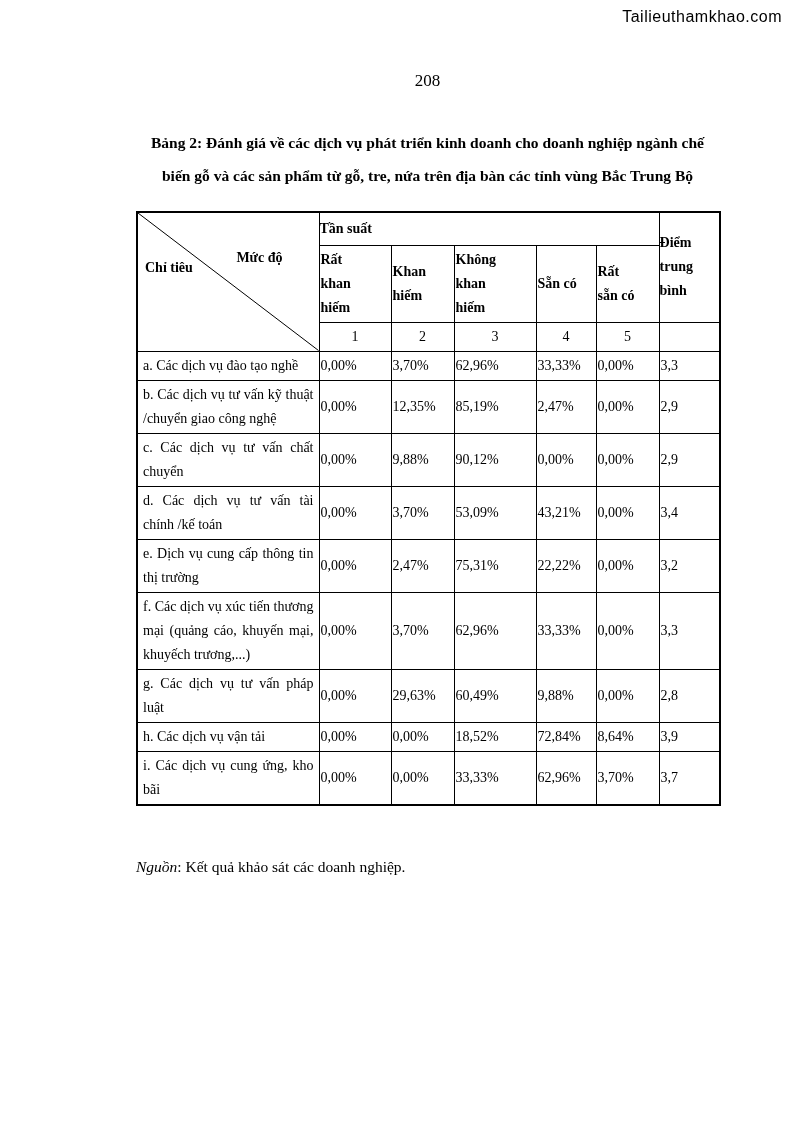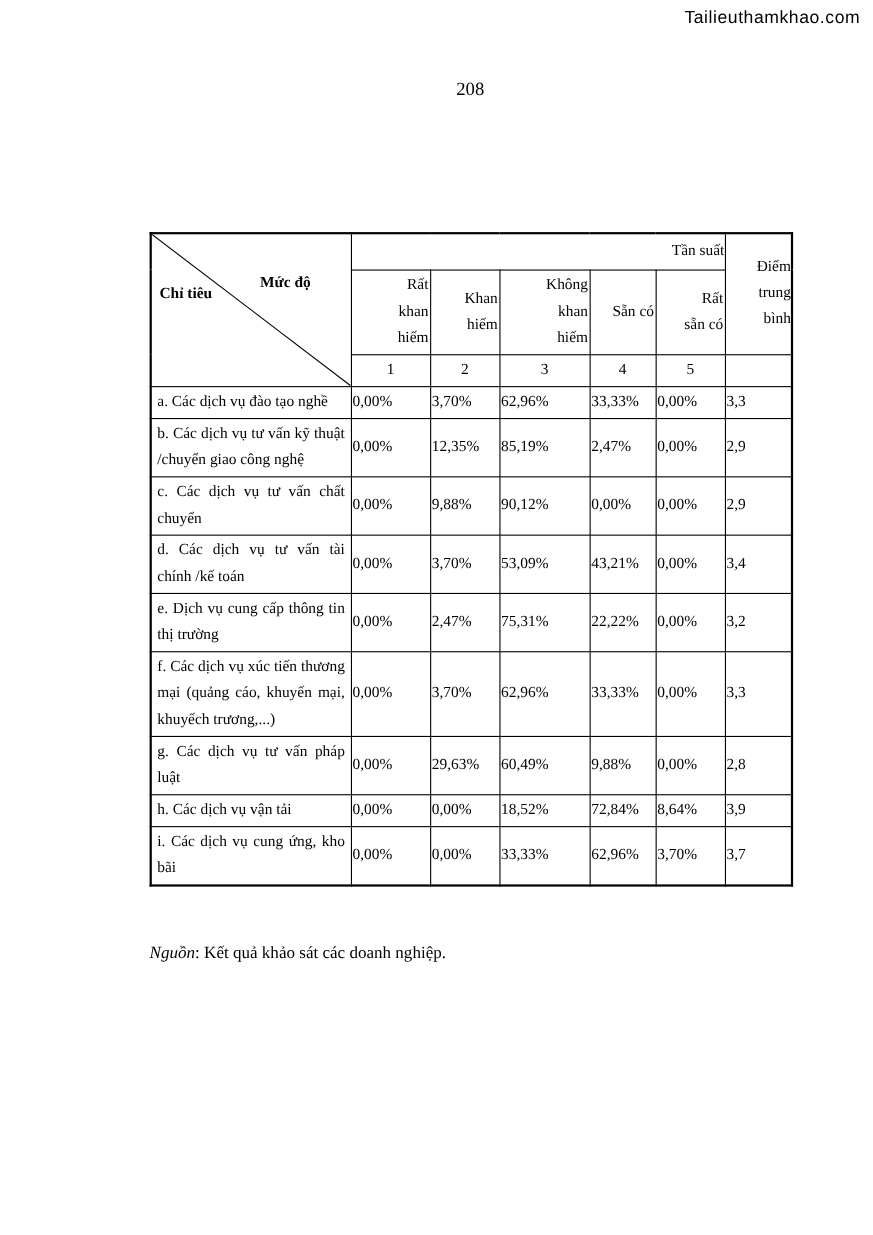--- a/index.html
+++ b/index.html
@@ -42,21 +42,21 @@
     border-collapse: collapse;
     table-layout: fixed;
   }
   table.data-table td, table.data-table th {
     border: 1px solid #000;
     font-size: 14px;
     vertical-align: middle;
     overflow: hidden;
   }
   table.data-table { border: 2px solid #000; }
-  th { font-weight: normal; text-align: right; }
+  th { font-weight: bold; text-align: left; }
   .corner-cell { position: relative; padding: 0; }
   .corner-cell svg { position: absolute; inset: 0; width: 100%; height: 100%; display: block; }
   .corner-top-label {
     position: absolute; top: 37px; right: 36px;
     font-weight: bold; font-size: 14px;
   }
   .corner-bottom-label {
     position: absolute; top: 47px; left: 7px;
     font-weight: bold; font-size: 14px;
   }
@@ -84,20 +84,24 @@
 </style>
 </head>
 <body>
 
 <div class="page">
 
   <div class="watermark">Tailieuthamkhao.com</div>
 
   <div class="page-number">208</div>
 
+  <div class="doc-title">
+    <div>Bảng 2: Đánh giá về các dịch vụ phát triển kinh doanh cho doanh nghiệp ngành chế</div>
+    <div>biến gỗ và các sản phẩm từ gỗ, tre, nứa trên địa bàn các tỉnh vùng Bắc Trung Bộ</div>
+  </div>
 
   <table class="data-table">
     <colgroup>
       <col style="width:182px">
       <col style="width:72px">
       <col style="width:63px">
       <col style="width:82px">
       <col style="width:60px">
       <col style="width:63px">
       <col style="width:61px">

